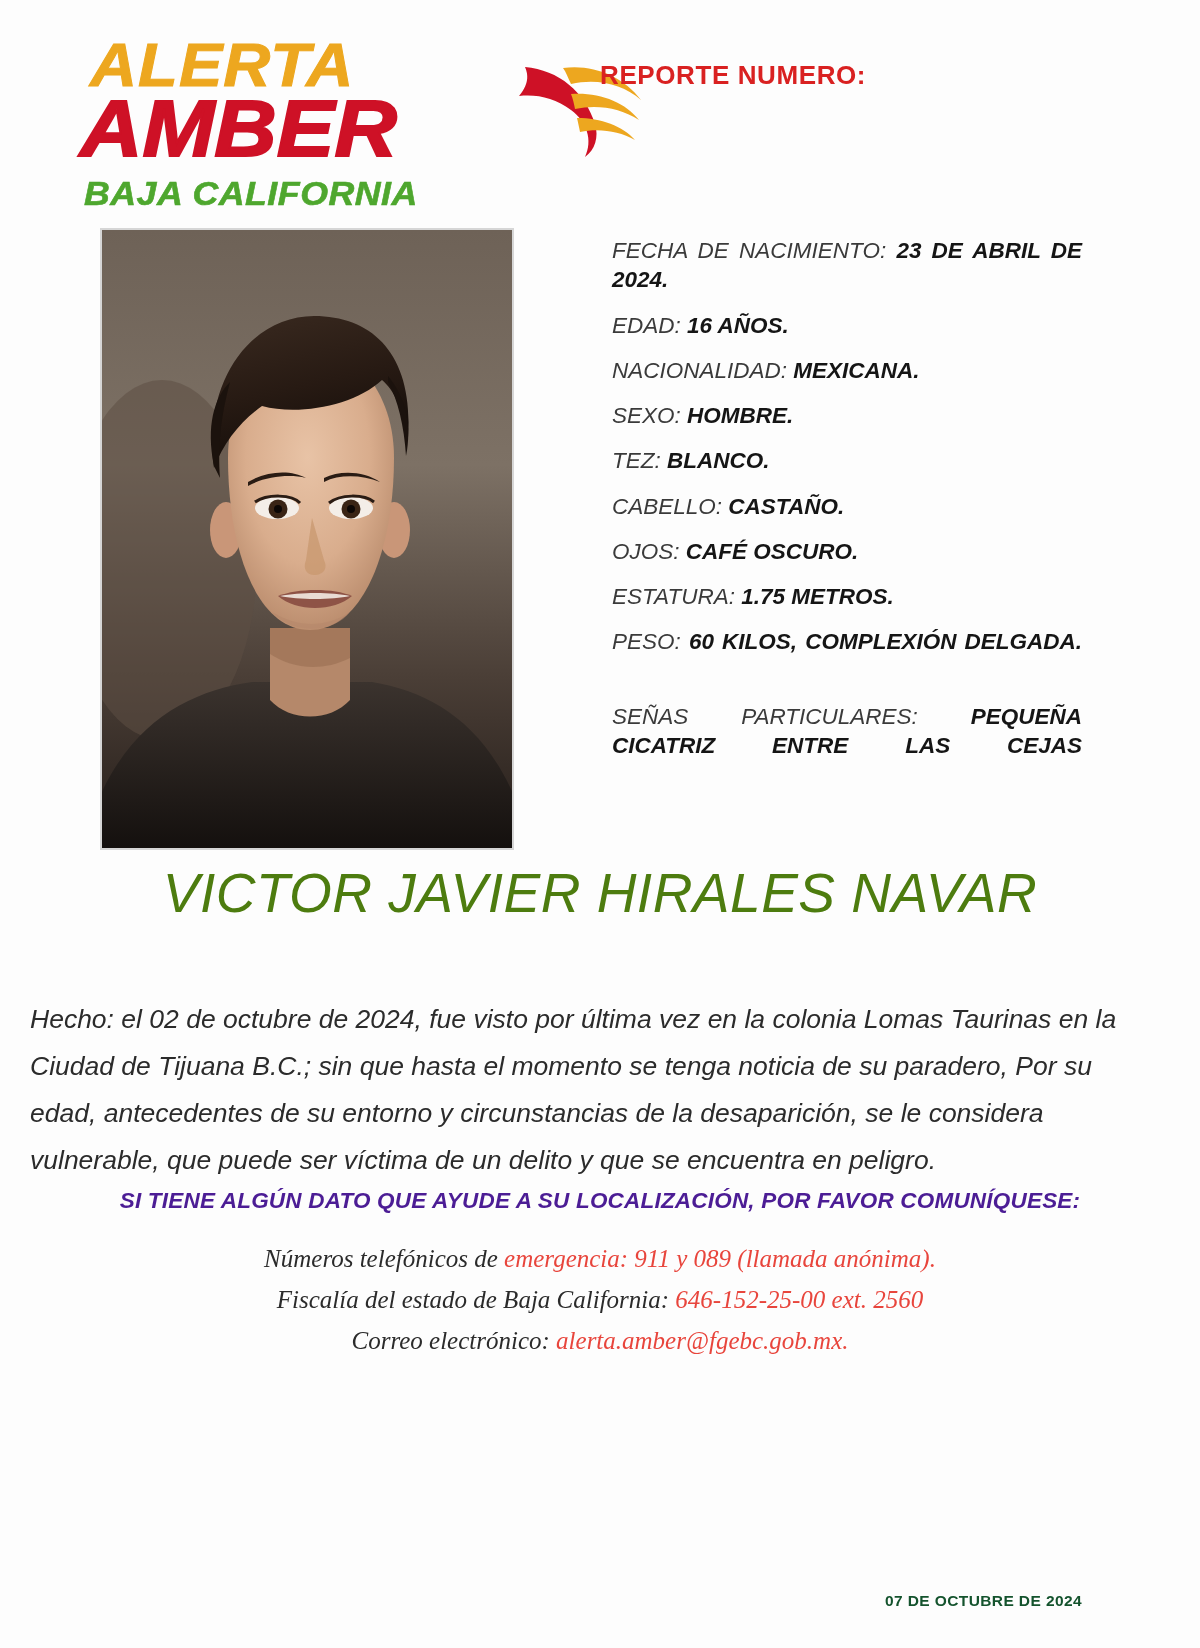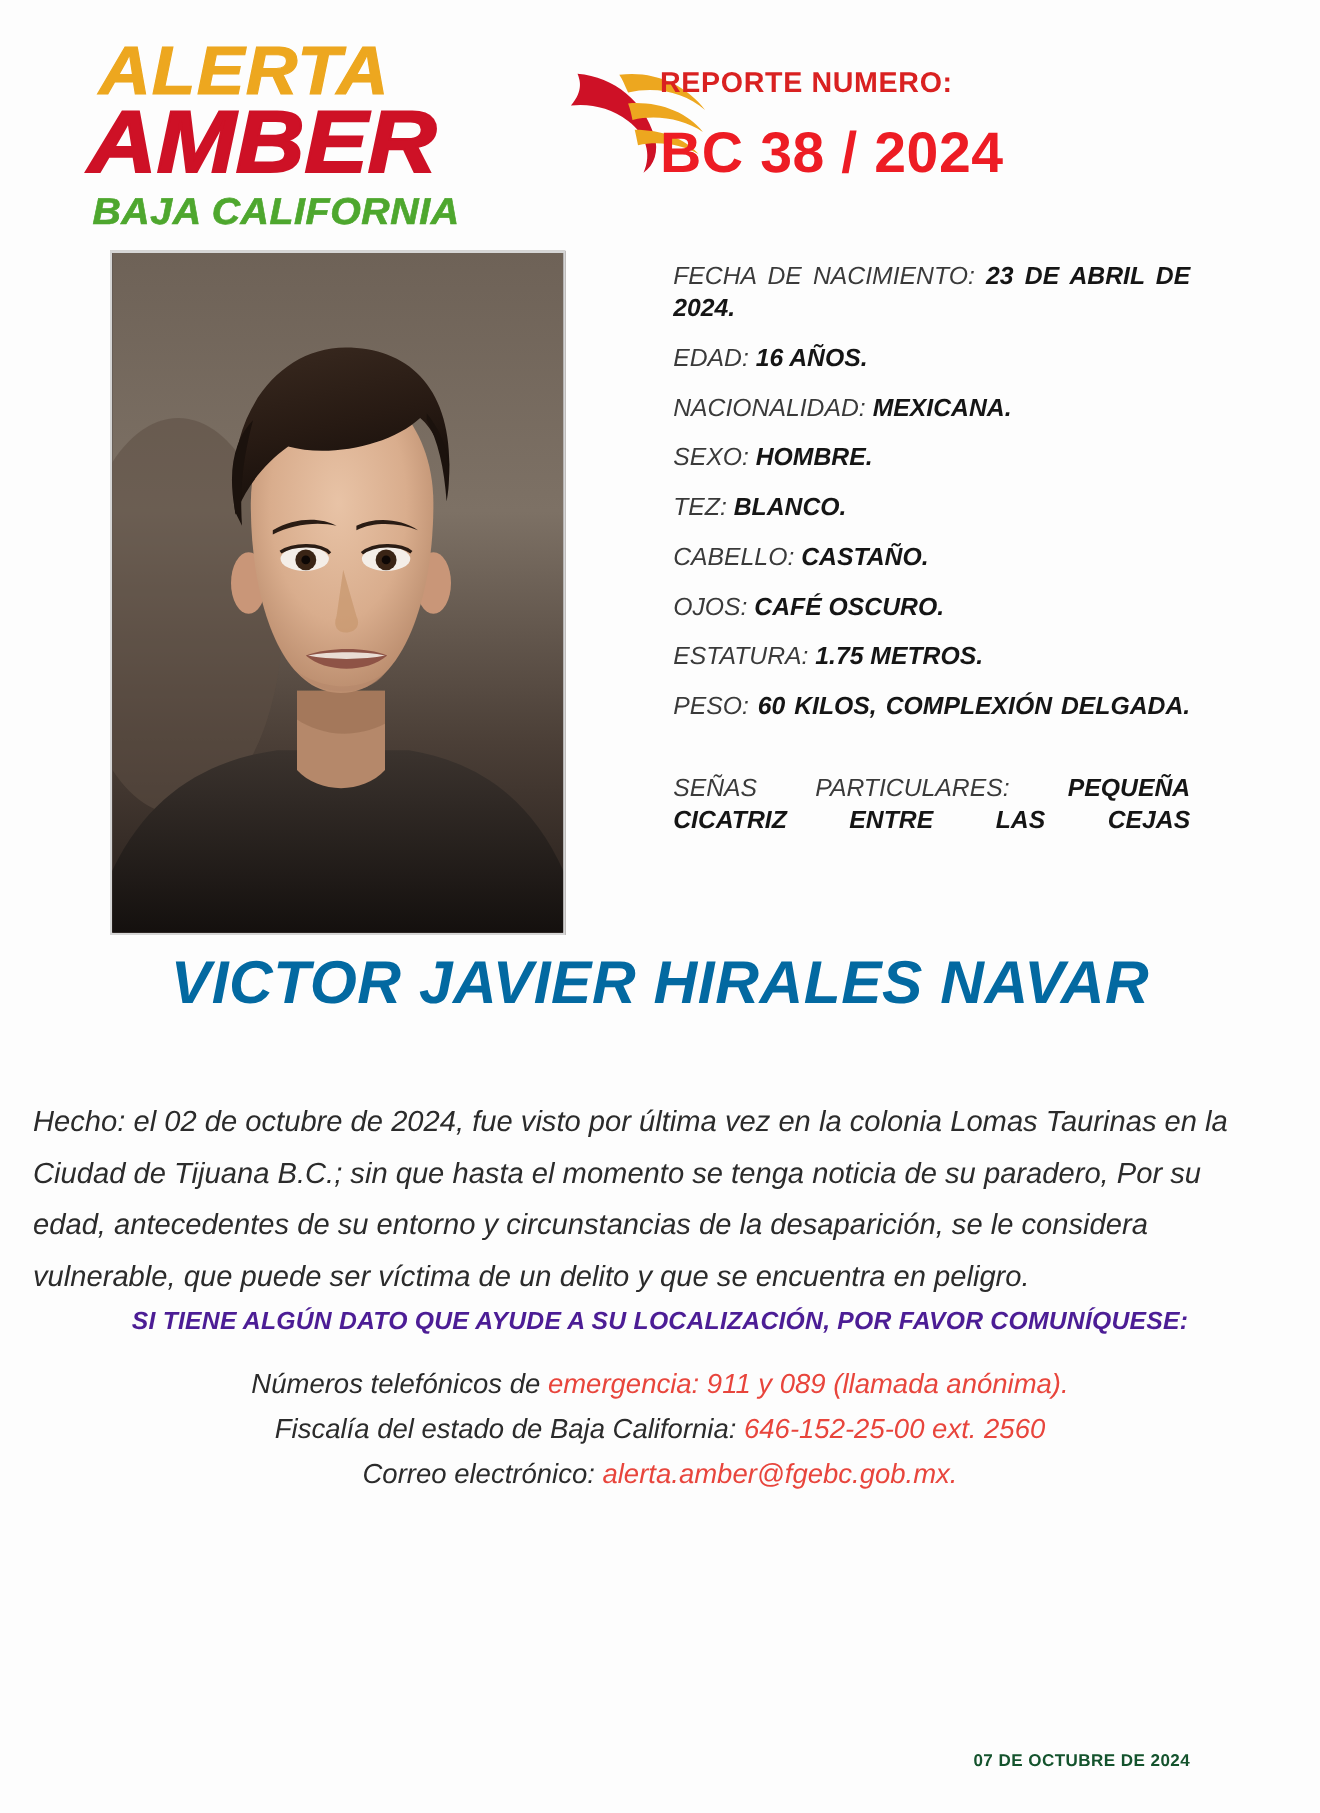--- a/index.html
+++ b/index.html
@@ -149,23 +149,23 @@
 
   
   .victim-name {
     position: absolute;
     left: 0;
     top: 862px;
     width: 1200px;
     text-align: center;
     font-size: 55px;
     line-height: 62px;
-    font-weight: bold;
-    font-style: italic;
-    color: #0369a1;
+    font-weight: normal;
+    font-style: italic;
+    color: #4d7c0f;
     letter-spacing: 0.5px;
     white-space: nowrap;
   }
 
   
   .narrative {
     position: absolute;
     left: 30px;
     top: 948px;
     width: 1118px;
@@ -195,20 +195,21 @@
     left: 0;
     top: 1238px;
     width: 1200px;
     text-align: center;
   }
   .contact-line {
     font-size: 25px;
     line-height: 41px;
     font-style: italic;
     color: #2b2b2b;
+    font-family: Liberation Serif, serif;
   }
   .accent { color: #E8453C; }
 
   
   .footer-date {
     position: absolute;
     right: 118px;
     bottom: 38px;
     font-size: 15.5px;
     font-weight: bold;
@@ -230,21 +231,20 @@
       <svg class="logo-swoosh" viewBox="0 0 175 115">
         <path d="M58 5 C 92 8, 118 30, 128 62 C 132 75, 128 88, 118 95 C 126 78, 120 60, 104 48 C 88 36, 70 32, 52 34 C 64 20, 60 10, 58 5 Z" fill="#CE1126"></path>
         <path d="M96 6 C 126 2, 156 14, 174 38 C 156 22, 130 16, 104 22 C 101 16, 99 10, 96 6 Z" fill="#EDA71F"></path>
         <path d="M104 32 C 132 30, 158 40, 172 58 C 154 46, 130 42, 108 47 C 107 42, 106 37, 104 32 Z" fill="#EDA71F"></path>
         <path d="M110 56 C 134 56, 156 64, 168 78 C 152 69, 132 66, 113 70 C 112 65, 111 60, 110 56 Z" fill="#EDA71F"></path>
       </svg>
     </div>
 
     <div class="report-block">
       <div class="report-label">REPORTE NUMERO:</div>
-      <div class="report-number">BC 38 / 2024</div>
     </div>
   </div>
 
   <div class="photo-frame">
     <svg class="photo-canvas" viewBox="0 0 410 618" preserveAspectRatio="none">
       <defs>
         <linearGradient id="bgWall" x1="0" y1="0" x2="0" y2="1">
           <stop offset="0%" stop-color="#6e6257"></stop>
           <stop offset="38%" stop-color="#7d7165"></stop>
           <stop offset="72%" stop-color="#4b3f37"></stop>

